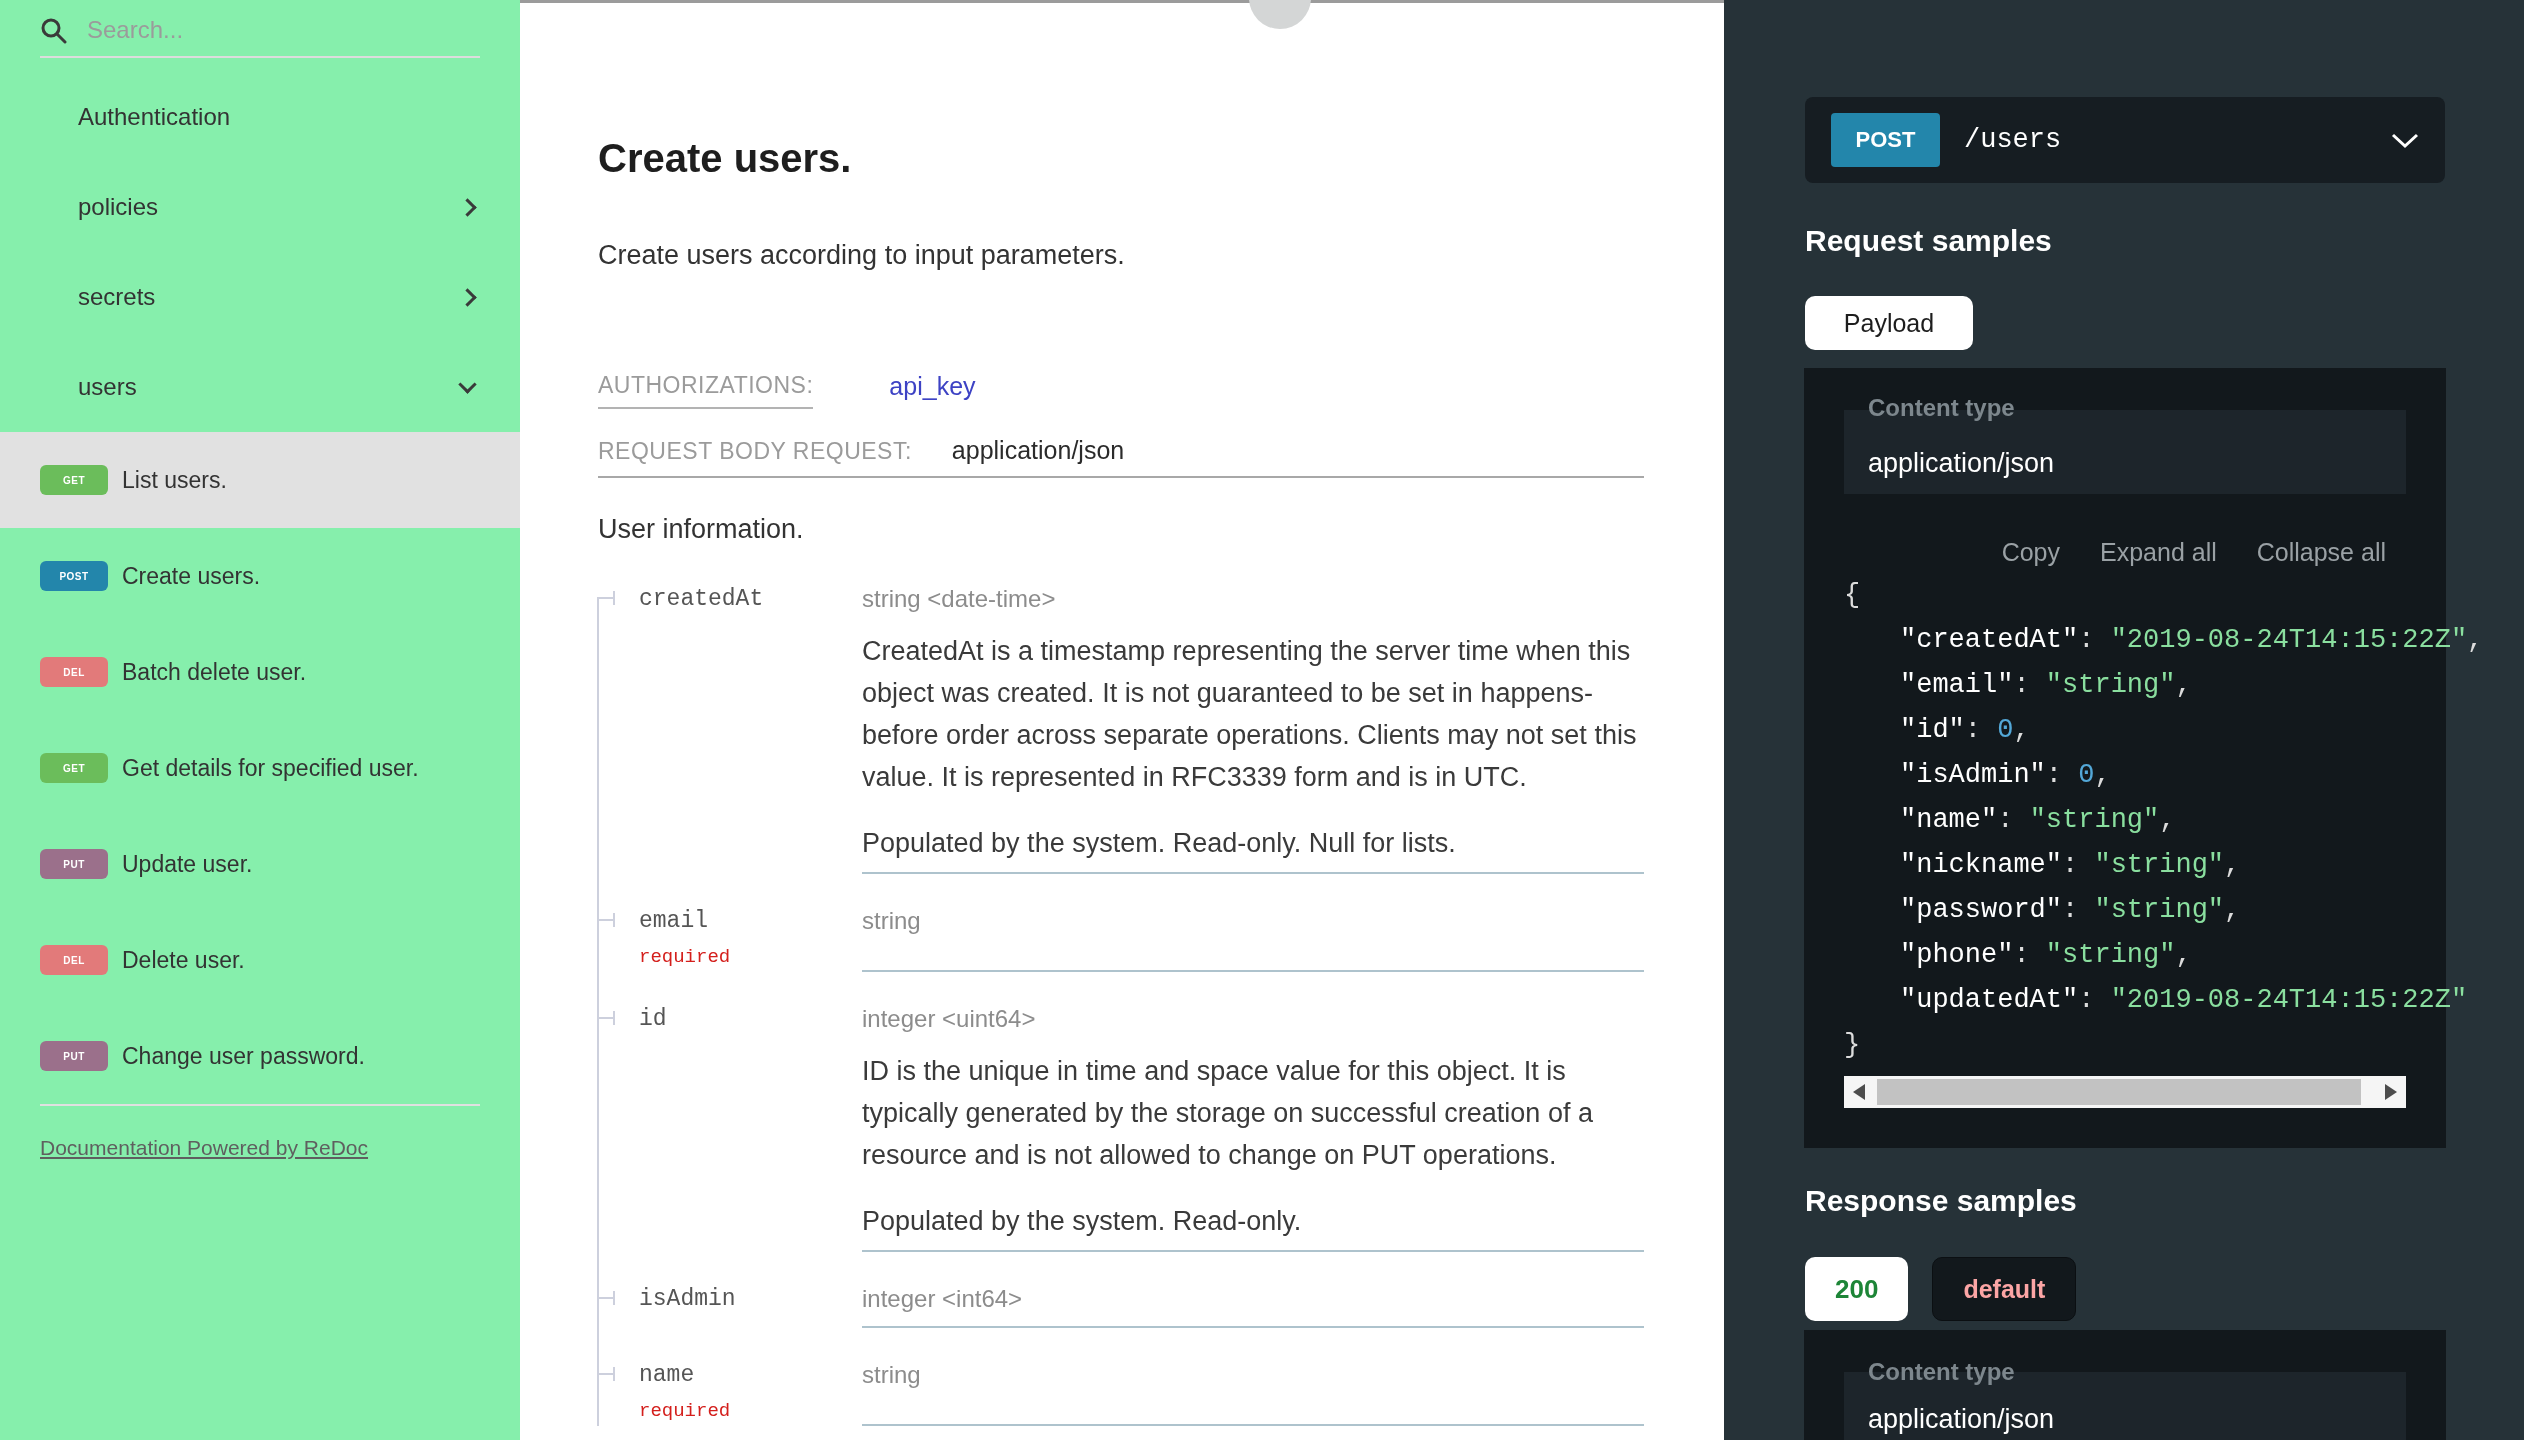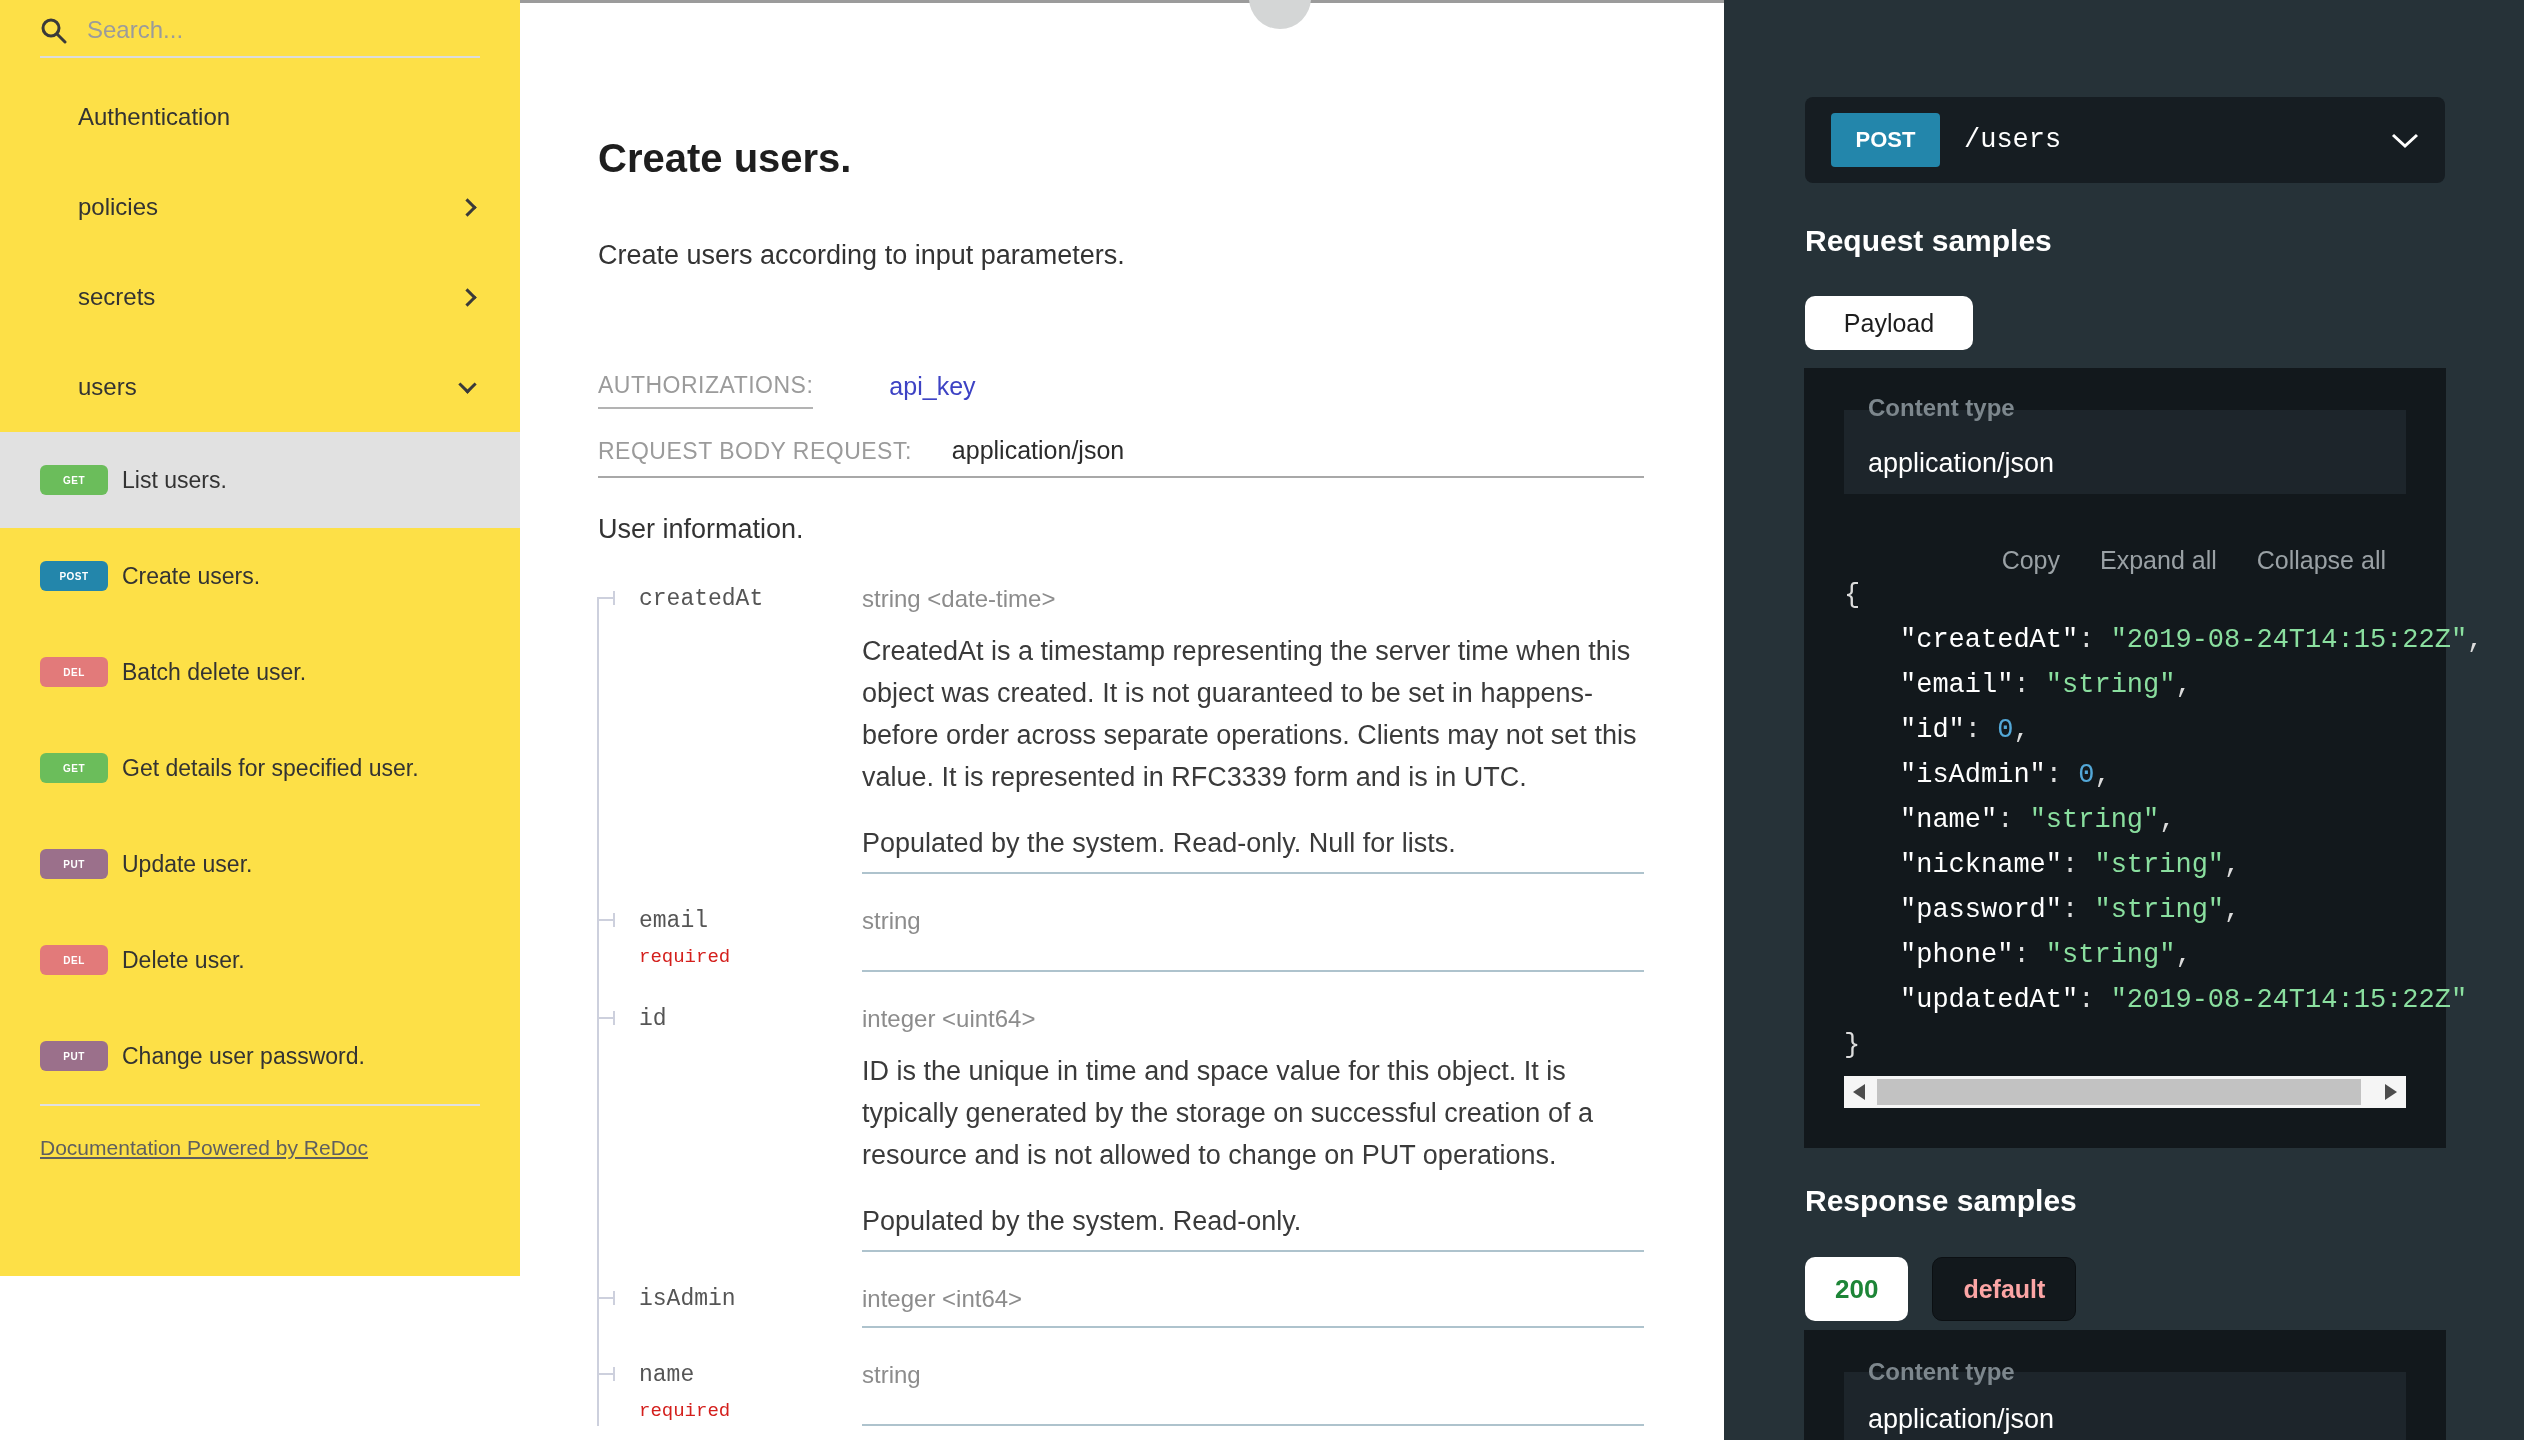--- a/index.html
+++ b/index.html
@@ -1,20 +1,20 @@
 <!DOCTYPE html>
 <html><head>
 <meta charset="utf-8">
 <style>
   * { margin:0; padding:0; box-sizing:border-box; }
   html,body { width:2524px; height:1440px; overflow:hidden; background:#fff;
               font-family:"Liberation Sans", sans-serif; }
 
   
-  .sidebar { position:absolute; left:0; top:0; width:520px; height:1276px; background:#fde047; }
+  .sidebar { position:absolute; left:0; top:0; width:520px; height:1440px; background:#86efac; }
   .search { display:flex; align-items:center; margin-left:40px; width:440px;
             padding:16px 0 12px 0; border-bottom:2px solid #dcdcdc; }
   .search svg { flex:none; }
   .search input { border:none; outline:none; background:transparent; margin-left:20px;
                   font-size:24px; color:#333; width:100%; font-family:"Liberation Sans",sans-serif; }
   .search input::placeholder { color:#9b9b9b; }
   ul { list-style:none; }
   .groups { margin-top:14px; }
   .groups li { display:flex; justify-content:space-between; align-items:center;
                padding:31px 40px; cursor:pointer;margin-left:38px; }
@@ -81,21 +81,21 @@
             border-radius:10px; display:flex; align-items:center; justify-content:center;
             font-size:25px; color:#1d1d1d; font-weight:500; cursor:pointer; }
   .codepanel { position:absolute; left:80px; top:368px; width:642px; height:780px; background:#12181c; }
   .codepanel2 { position:absolute; left:80px; top:1330px; width:642px; height:120px; background:#12181c; }
   .ctlabel { position:absolute; left:64px; top:26px; font-size:24px; font-weight:700; color:#7d878d; z-index:2; }
   .ctband { position:absolute; left:40px; top:42px; width:562px; height:84px; background:#1d252b;
             display:flex; align-items:center; padding-left:24px; padding-top:22px; cursor:pointer; }
   .ctband span { font-size:27px; color:#fff; }
   .codepanel2 .ctlabel { top:28px; }
   .codepanel2 .ctband { top:42px; height:78px; padding-top:16px; }
-  .actions { position:absolute; top:178px; right:60px; display:flex; gap:40px; }
+  .actions { position:absolute; top:170px; right:60px; display:flex; gap:40px; }
   .actions span { font-size:25px; color:#9aa1a5; cursor:pointer; }
   .codepre { position:absolute; left:40px; top:205px; font-family:"Liberation Mono", monospace;
              font-size:27px; line-height:45px; white-space:pre; }
   .cl.indent { padding-left:56px; }
   .tk-k { color:#ffffff; }
   .tk-s { color:#8adf9f; }
   .tk-n { color:#53a8d8; }
   .tk-p { color:#dcdcdc; }
   .hscroll { position:absolute; left:40px; top:708px; width:562px; height:32px; background:#f5f5f5; }
   .sthumb { position:absolute; left:33px; top:3px; bottom:3px; width:484px; background:#c2c2c2; }

